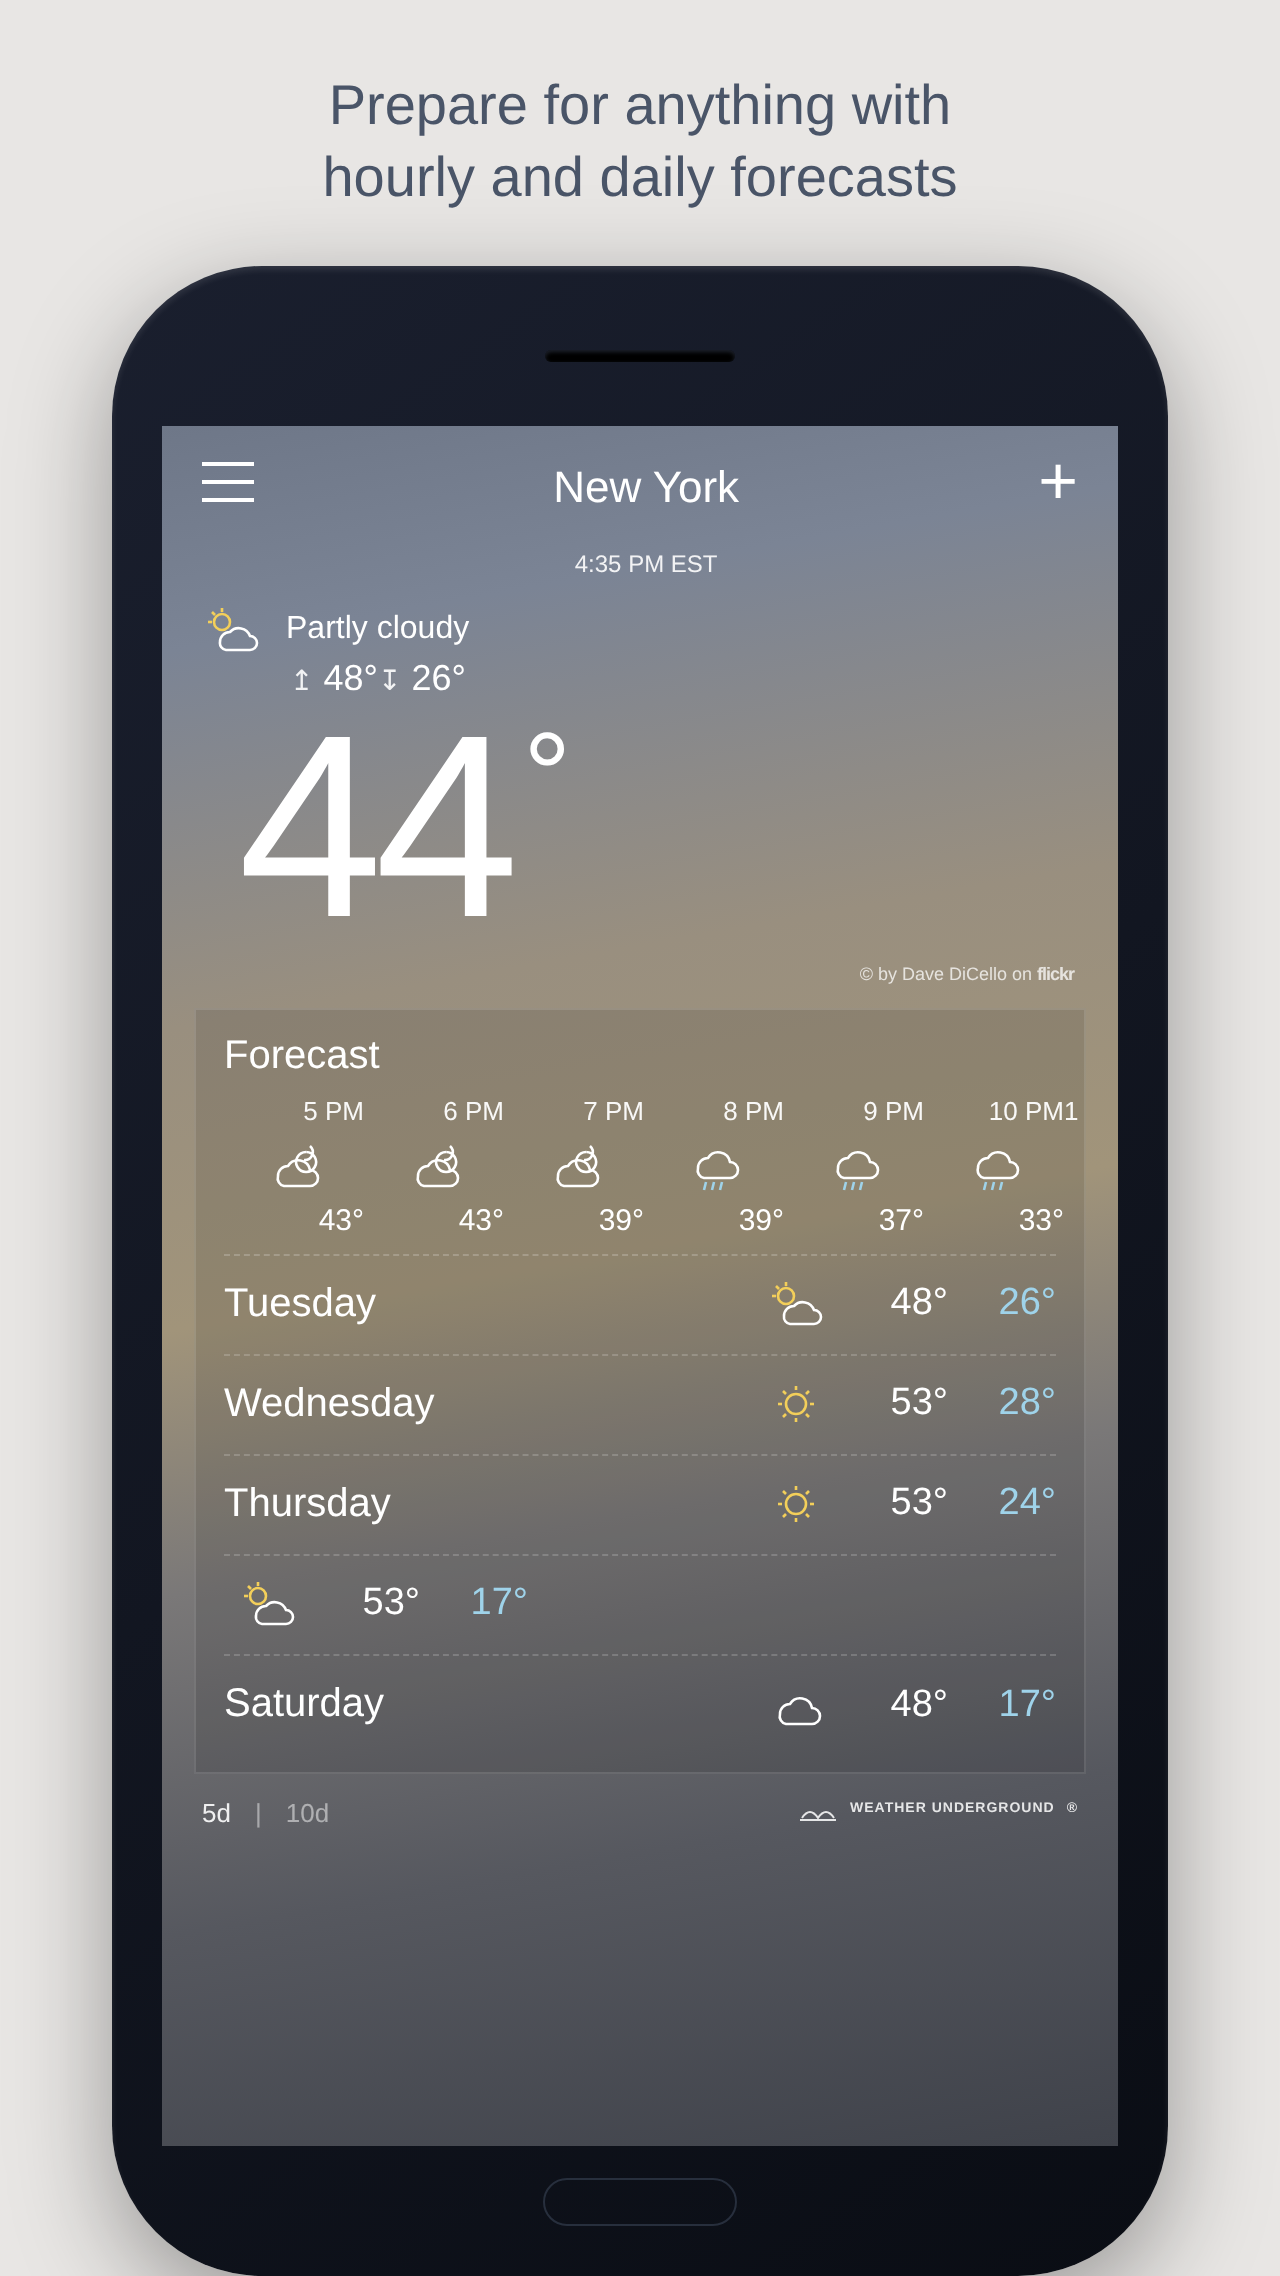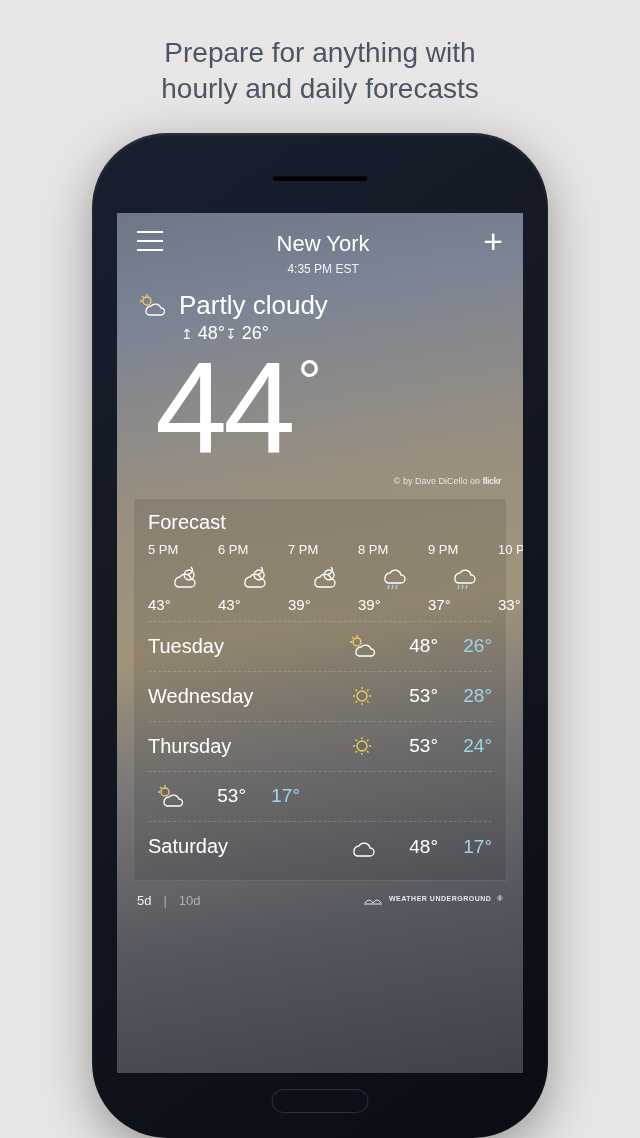--- a/index.html
+++ b/index.html
@@ -15,21 +15,21 @@
 }
 .headline {
   text-align: center;
   color: #4a5568;
   font-size: 28px;
   font-weight: 400;
   line-height: 1.3;
   padding: 35px 40px 25px;
 }
 .phone {
-  width: 456px;
+  width: 528px;
   height: 1010px;
   background: linear-gradient(145deg, #1a1f2e, #0a0d14);
   border-radius: 75px;
   padding: 80px 25px 65px;
   box-shadow: 0 15px 50px rgba(0,0,0,0.35), inset 0 2px 3px rgba(255,255,255,0.1);
   position: relative;
 }
 .phone::before {
   content: "";
   position: absolute;
@@ -65,41 +65,41 @@
 .topbar {
   display: flex;
   align-items: flex-start;
   justify-content: space-between;
   padding: 18px 20px 8px;
 }
 .hamburger { width: 26px; height: 20px; display: flex; flex-direction: column; justify-content: space-between; }
 .hamburger span { height: 2px; background: #fff; }
 .location-block { text-align: center; flex: 1; }
 .loc-name { font-size: 22px; font-weight: 300; }
-.loc-time { font-size: 12px; opacity: 0.9; margin-top: 5px; text-align: center; }
+.loc-time { font-size: 12px; opacity: 0.9; margin-top: 18px; text-align: center; }
 .plus { font-size: 34px; font-weight: 200; line-height: 20px; }
 .conditions { padding: 6px 20px 0; }
 .cond-row1 { display: flex; align-items: center; gap: 12px; }
-.cond-text { font-size: 26px; text-align: center; }
+.cond-text { font-size: 16px; text-align: center; }
 .minicon { width: 30px; height: 24px; }
 .hilo { display: flex; margin-left: 44px; margin-top: 2px; font-size: 18px; align-items: center; }
 .hilo .arrow { font-size: 14px; margin-right: 5px; opacity: 0.9; }
 .bigtemp { font-size: 130px; font-weight: 100; line-height: 1; letter-spacing: -4px; position: relative; padding-left: 18px; margin-top: -2px; }
 .bigtemp .deg { position: absolute; font-size: 60px; top: 10px; font-weight: 200; margin-left: 6px; }
 .credit { text-align: right; font-size: 9px; opacity: 0.75; padding: 4px 22px 8px; }
 .credit b { font-weight: 700; letter-spacing: -0.5px; }
 .forecast {
   margin: 4px 16px 0;
   background: rgba(0,0,0,0.10);
   border: 1px solid rgba(255,255,255,0.12);
   padding: 12px 14px 8px;
 }
 .forecast-title { font-size: 20px; font-weight: 300; margin-bottom: 8px; }
 .hourly { display: flex; border-bottom: 1px dashed rgba(255,255,255,0.2); padding-bottom: 8px; }
-.hour { flex: 0 0 70px; text-align: left; }
+.hour { flex: 0 0 70px; text-align: right; }
 .hour.clip { flex: 0 0 22px; overflow: hidden; text-align: left; }
 .hlabel { font-size: 13px; opacity: 0.95; }
 .hicon { height: 30px; display: flex; align-items: center; justify-content: center; margin: 5px 0 4px; }
 .hicon svg { width: 28px; height: 26px; }
 .htemp { font-size: 15px; }
 .daily-row {
   display: flex;
   align-items: center;
   height: 50px;
   border-bottom: 1px dashed rgba(255,255,255,0.18);

